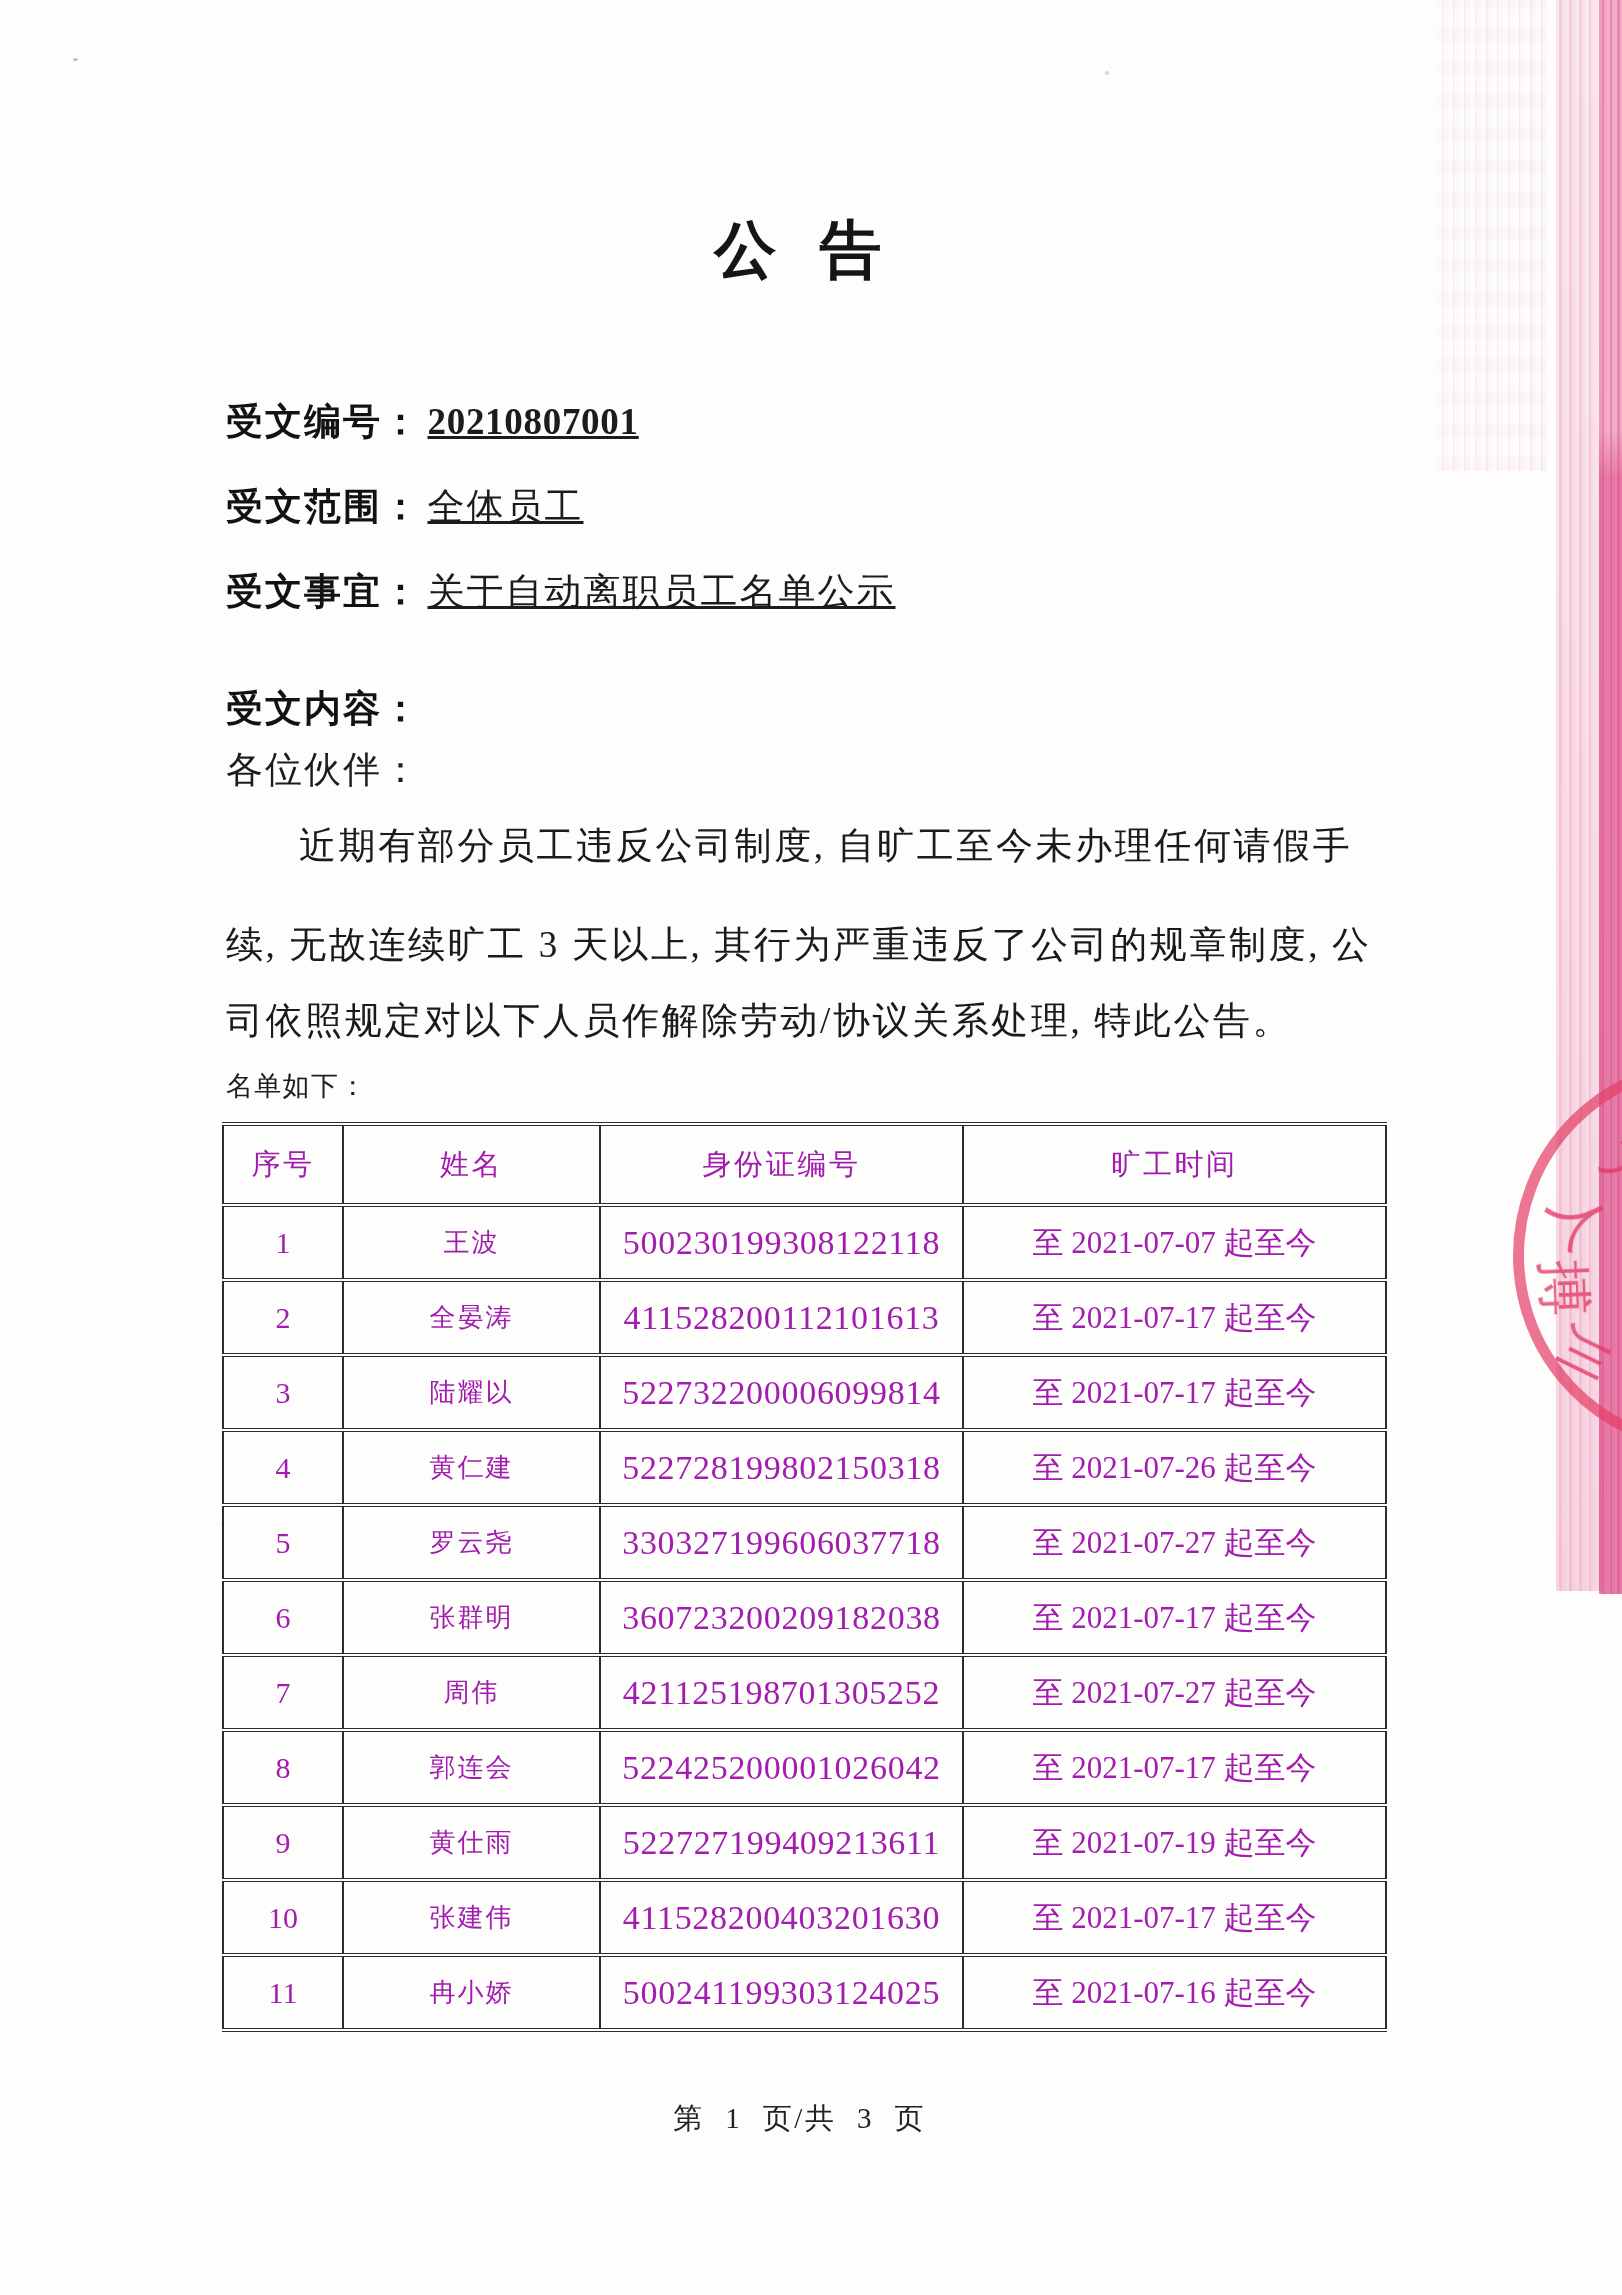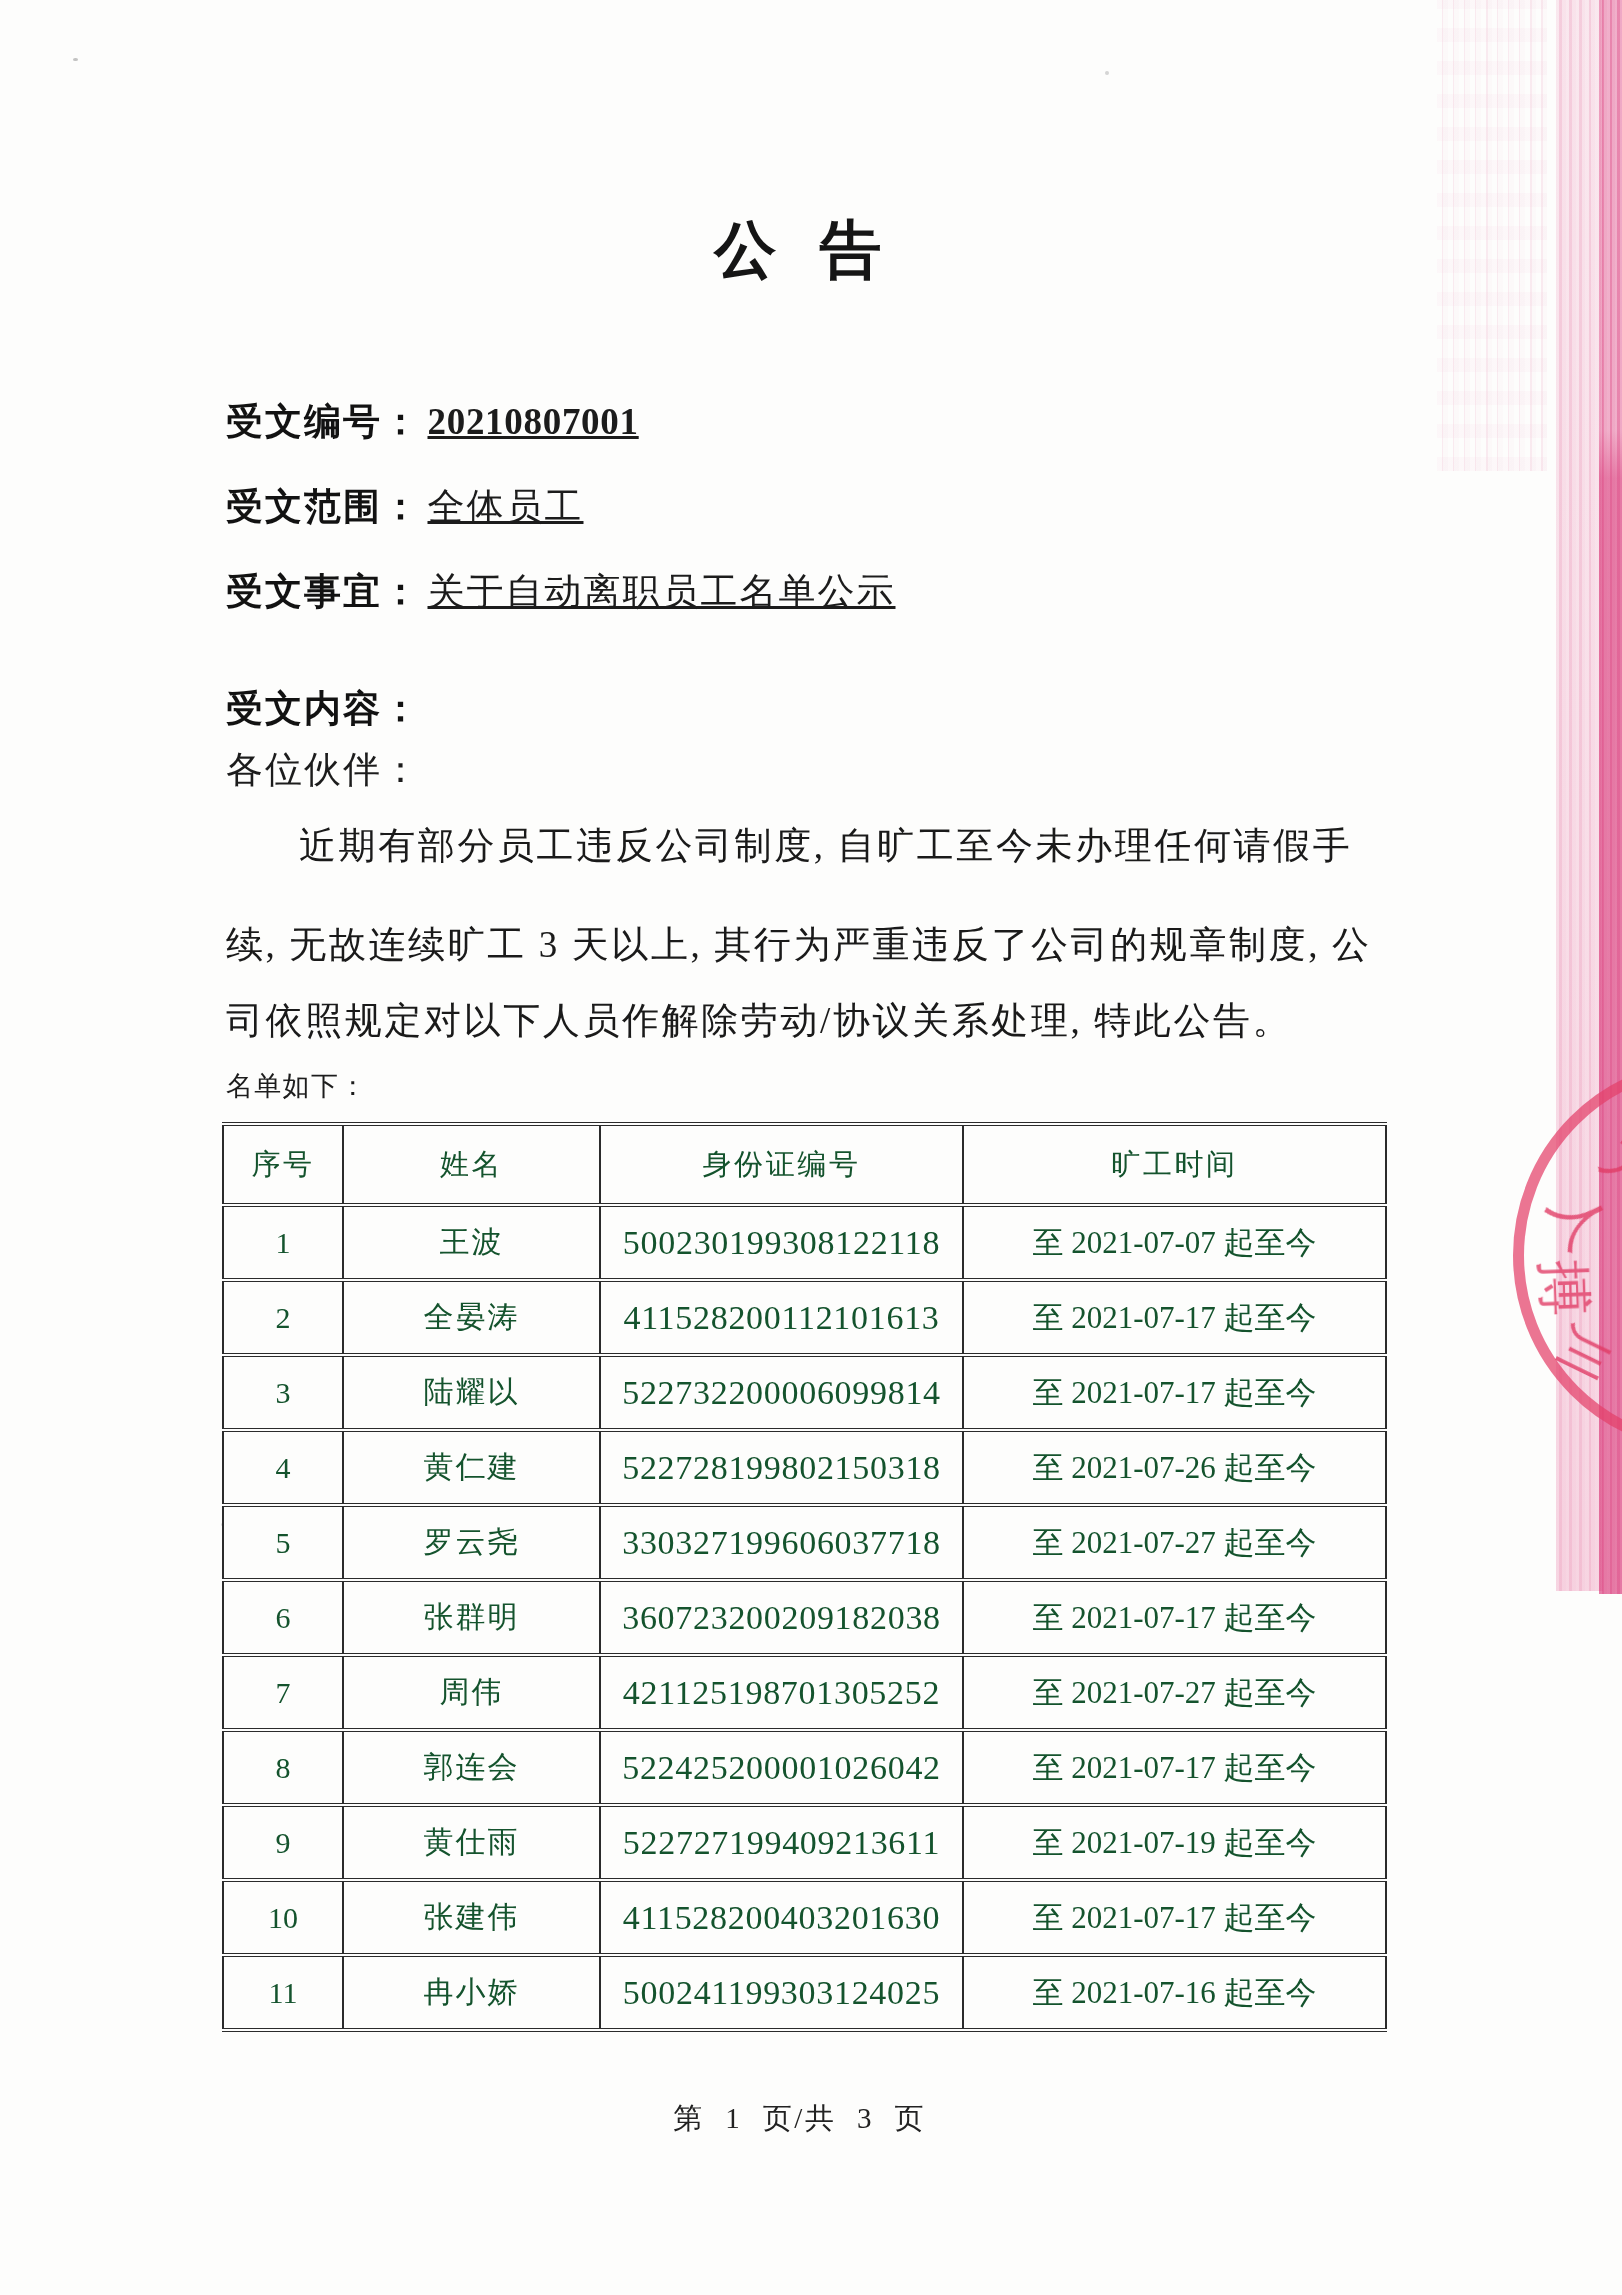--- a/index.html
+++ b/index.html
@@ -64,36 +64,36 @@
   .y-sal{top:736px;margin-top:9px;}
   .body-line{position:absolute;left:226px;white-space:nowrap;font-size:37px;letter-spacing:2.6px;color:#1a1a1a;}
   .y-b0{top:821px;padding-left:73px;}
   .y-b1{top:920px;}
   .y-b2{top:996px;}
   .list-intro{position:absolute;left:226px;top:1068px;font-size:27px;letter-spacing:1.3px;font-weight:400;}
   
   table.roster{
     position:absolute;left:222px;top:1122px;width:1163px;
     border-collapse:collapse;table-layout:fixed;
-    font-size:31px;color:#14532d;
+    font-size:31px;color:#a21caf;
   }
   table.roster col.c-no{width:120px;}
   table.roster col.c-name{width:257px;}
   table.roster col.c-id{width:363px;}
   table.roster col.c-time{width:423px;}
   table.roster th,table.roster td{
     border-left:2px solid #2b2b2b;border-right:2px solid #2b2b2b;
     border-top:4.6px double #2b2b2b;border-bottom:4.6px double #2b2b2b;
     text-align:center;vertical-align:middle;font-weight:400;
     padding:0;overflow:hidden;
   }
   table.roster th{height:77px;font-size:29px;letter-spacing:2.6px;}
   table.roster td{height:71px;}
   td.cell-no{font-size:30px;}
-  td.cell-name{font-size:30px;letter-spacing:2px;border-radius:28px;}
+  td.cell-name{font-size:26px;letter-spacing:2px;border-radius:28px;}
   td.cell-id{font-size:34px;letter-spacing:0.7px;}
   td.cell-time{font-size:31px;}
   .footer{
     position:absolute;left:0;top:2099px;width:1623px;text-align:center;
     font-size:29px;letter-spacing:2.6px;word-spacing:10.5px;color:#222;
     transform:translateX(-11.8px);
   }
 </style>
 </head>
 <body>

